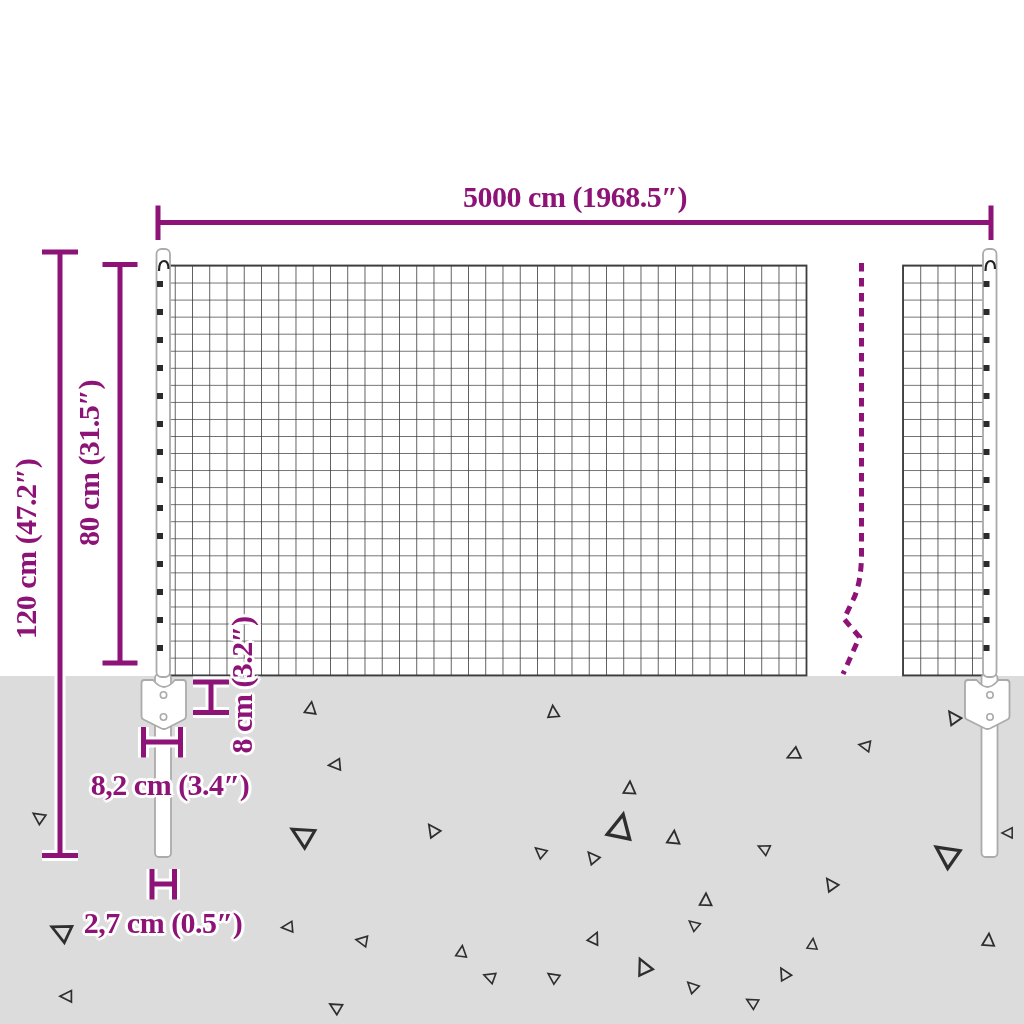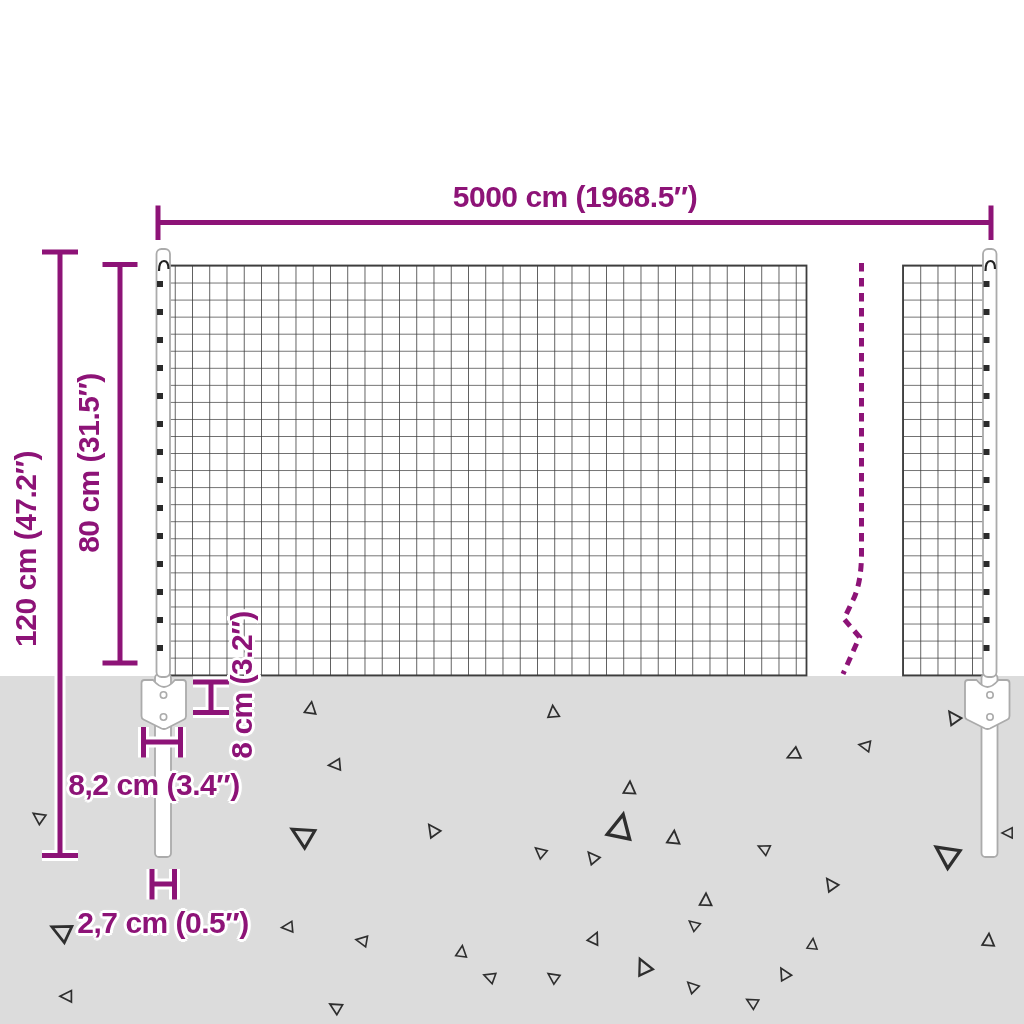--- a/index.html
+++ b/index.html
@@ -1,17 +1,17 @@
 <!DOCTYPE html>
 <html style="--accent: #8d1377; --ground: #dcdcdc; --mesh-line: #3d3d3d; --post-outline: #ababab;"><head>
 <meta charset="utf-8">
 <style>
   html,body{margin:0;padding:0;background:#fff;}
   .canvas{position:relative;width:1024px;height:1024px;overflow:hidden;background:#fff;
-          font-family:Liberation Sans, sans-serif;}
+          font-family:Liberation Serif, serif;}
   .canvas svg{position:absolute;left:0;top:0;}
   .ground-rect{fill:var(--ground);}
   .mesh-cell{stroke:var(--mesh-line);stroke-width:1.6;fill:none;}
   .mesh-box{stroke:var(--mesh-line);stroke-width:1.8;}
   .post-shape{fill:#fff;stroke:var(--post-outline);stroke-width:1.8;}
   .plate-hole{fill:#fff;stroke:var(--post-outline);stroke-width:1.6;}
   .clip-line{stroke:#2b2b2b;stroke-width:6;stroke-dasharray:6 22;fill:none;}
   .hook{stroke:#222;stroke-width:2.2;fill:none;}
   .tri{fill:none;stroke:#2e2e2e;stroke-width:1.8;}
   .dim{stroke:var(--accent);stroke-width:5;fill:none;}
@@ -136,16 +136,16 @@
   </svg>
 
   <div class="label" style="left:575px;top:197px">5000 cm (1968.5″)</div>
 
   <div class="label vert" style="left:26px;top:549px">120 cm (47.2″)</div>
 
   <div class="label vert" style="left:89px;top:463px">80 cm (31.5″)</div>
 
   <div class="label vert" style="left:242px;top:685px">8 cm (3.2″)</div>
 
-  <div class="label" style="left:154px;top:785px">8,2 cm (3.4″)</div>
+  <div class="label" style="left:170px;top:785px">8,2 cm (3.4″)</div>
 
   <div class="label" style="left:163px;top:923px">2,7 cm (0.5″)</div>
 </div>
 
 </body></html>

